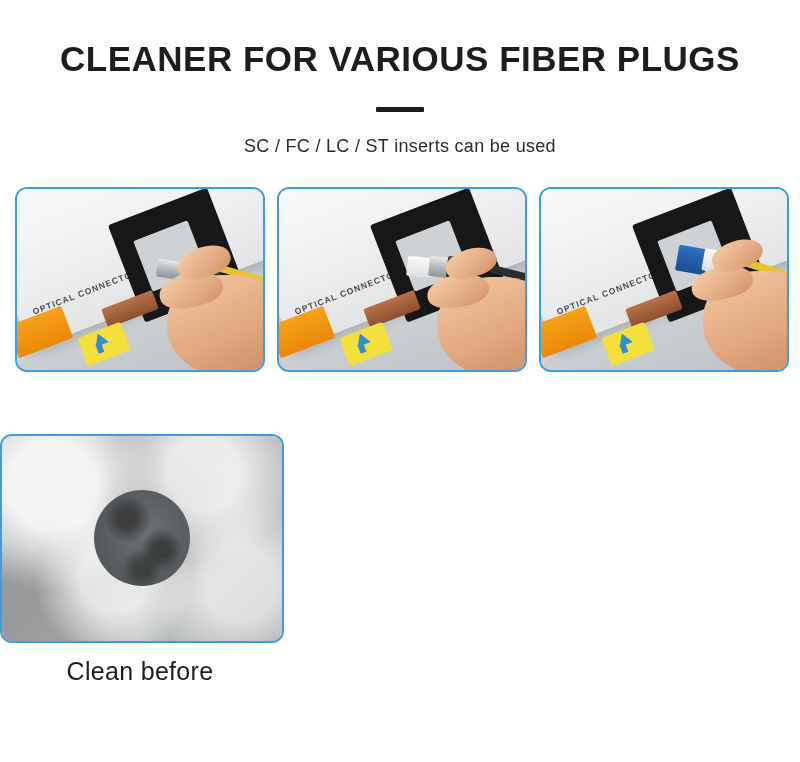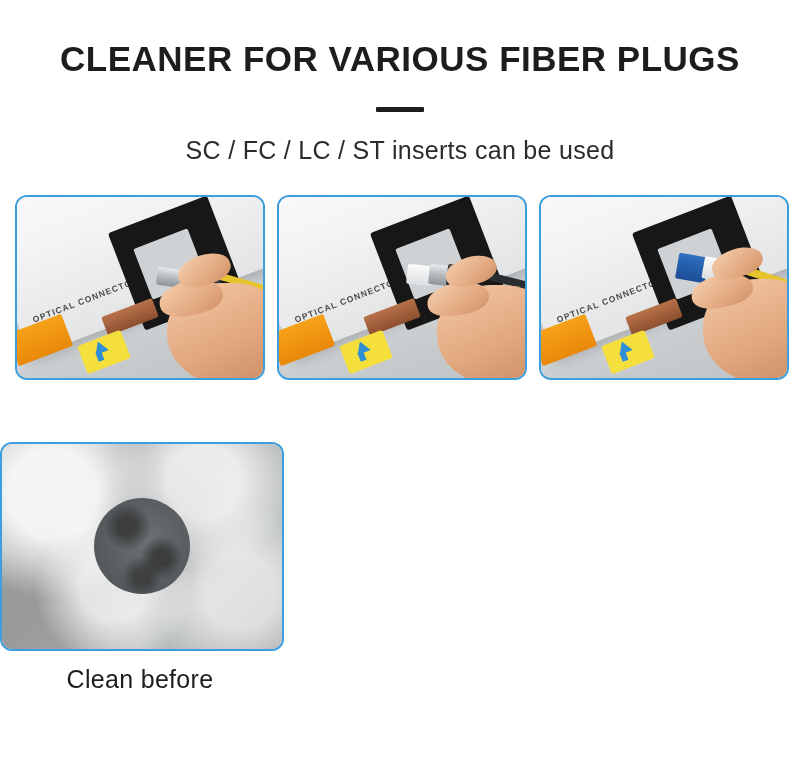--- a/index.html
+++ b/index.html
@@ -28,21 +28,21 @@
   }
   .title-rule {
     width: 48px;
     height: 5px;
     background: #1d1d1d;
     margin: 28px auto 0 auto;
     border-radius: 1px;
   }
   .subtitle {
     text-align: center;
-    font-size: 25px;
+    font-size: 18px;
     color: #2b2b2b;
     margin-top: 24px;
     font-weight: 400;
     letter-spacing: 0.3px;
   }
 
   
   .photo-row {
     display: flex;
     justify-content: center;

